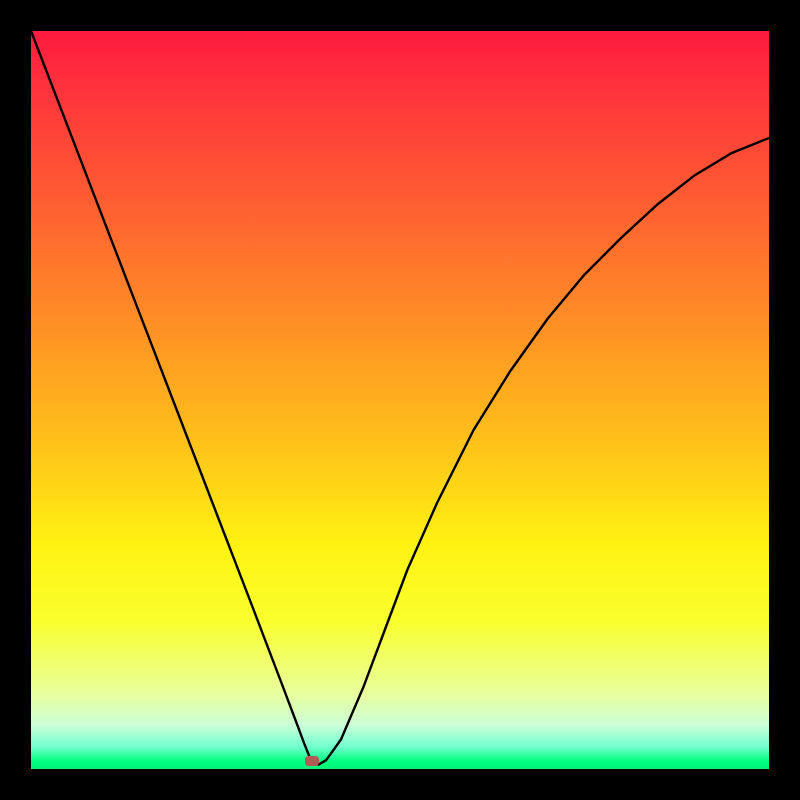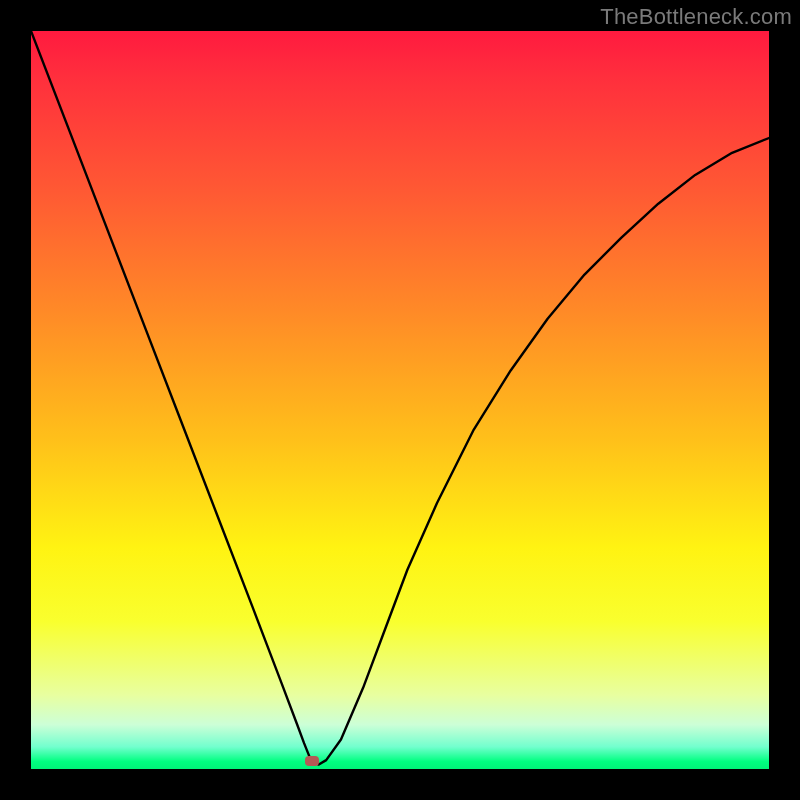--- a/index.html
+++ b/index.html
@@ -97,14 +97,13 @@
              L 553.5 243.54
              L 590.4 206.64
              L 627.3 172.692
              L 664.2 143.91
              L 701.1 121.77
              L 738 107.01"></path>
   </svg>
 
   <div class="marker" style="left: 305px; top: 756px;"></div>
 
-  <div class="watermark">TheBottleneck.com</div>
 </div>
 
 </body></html>

